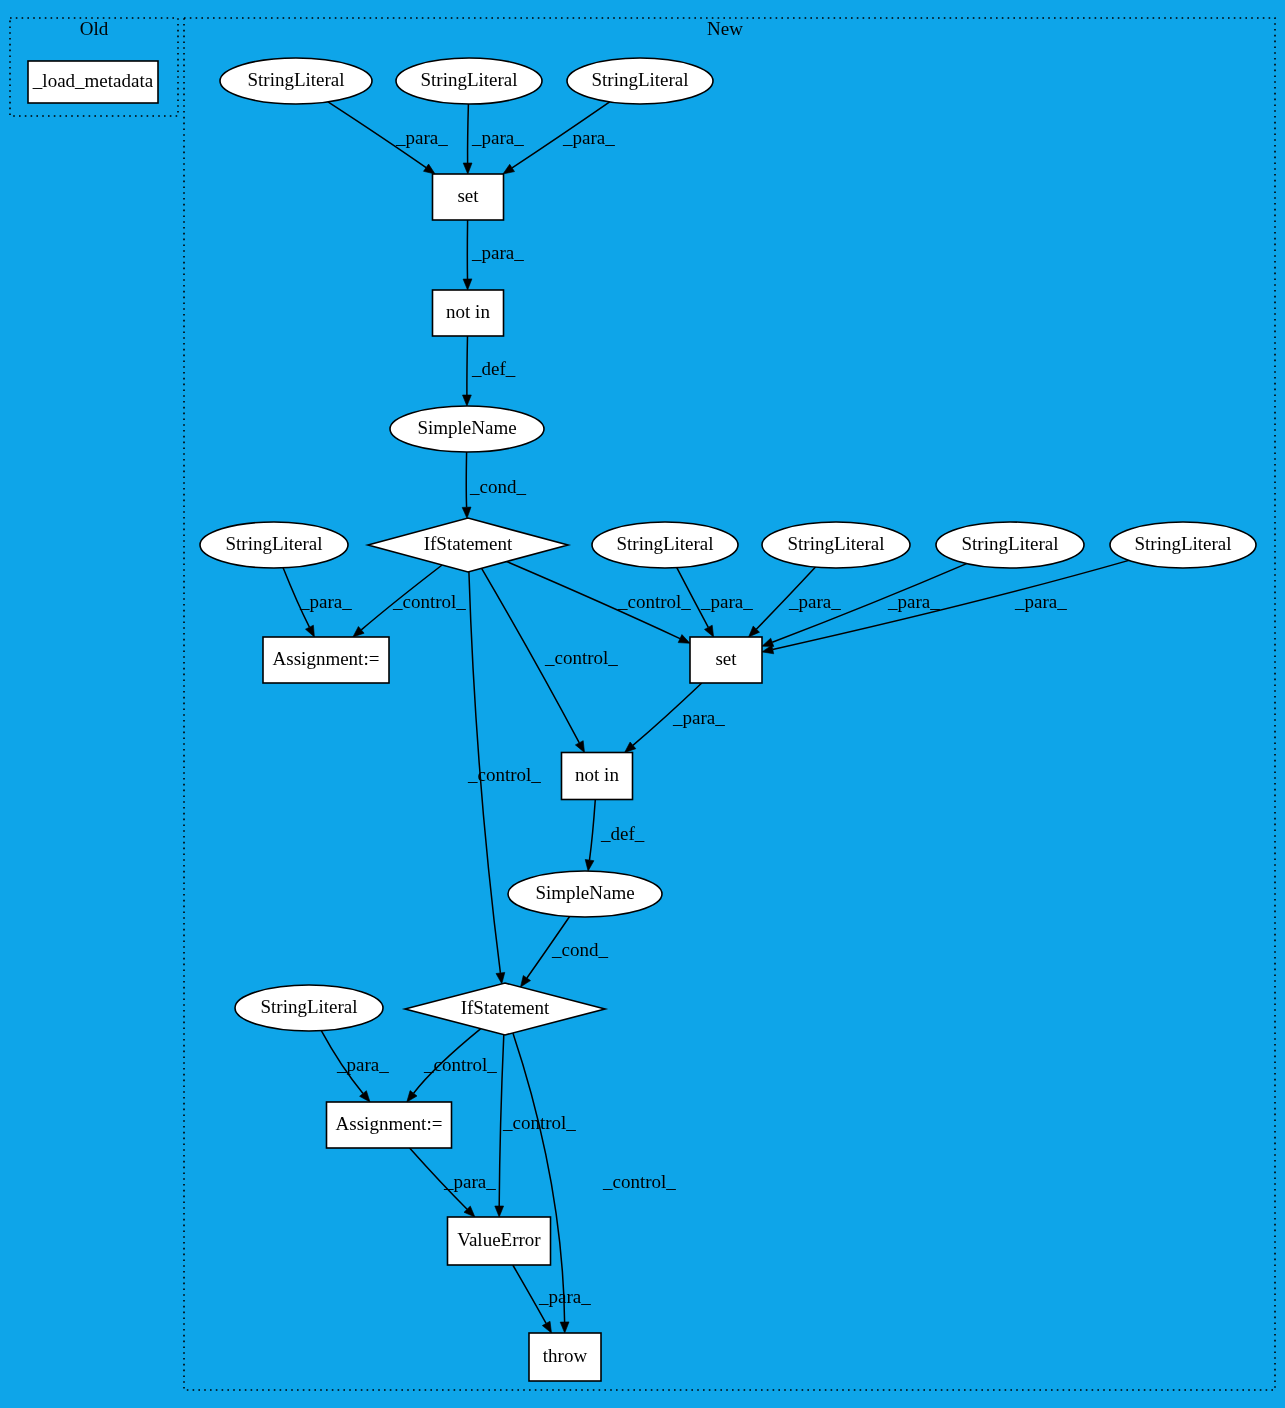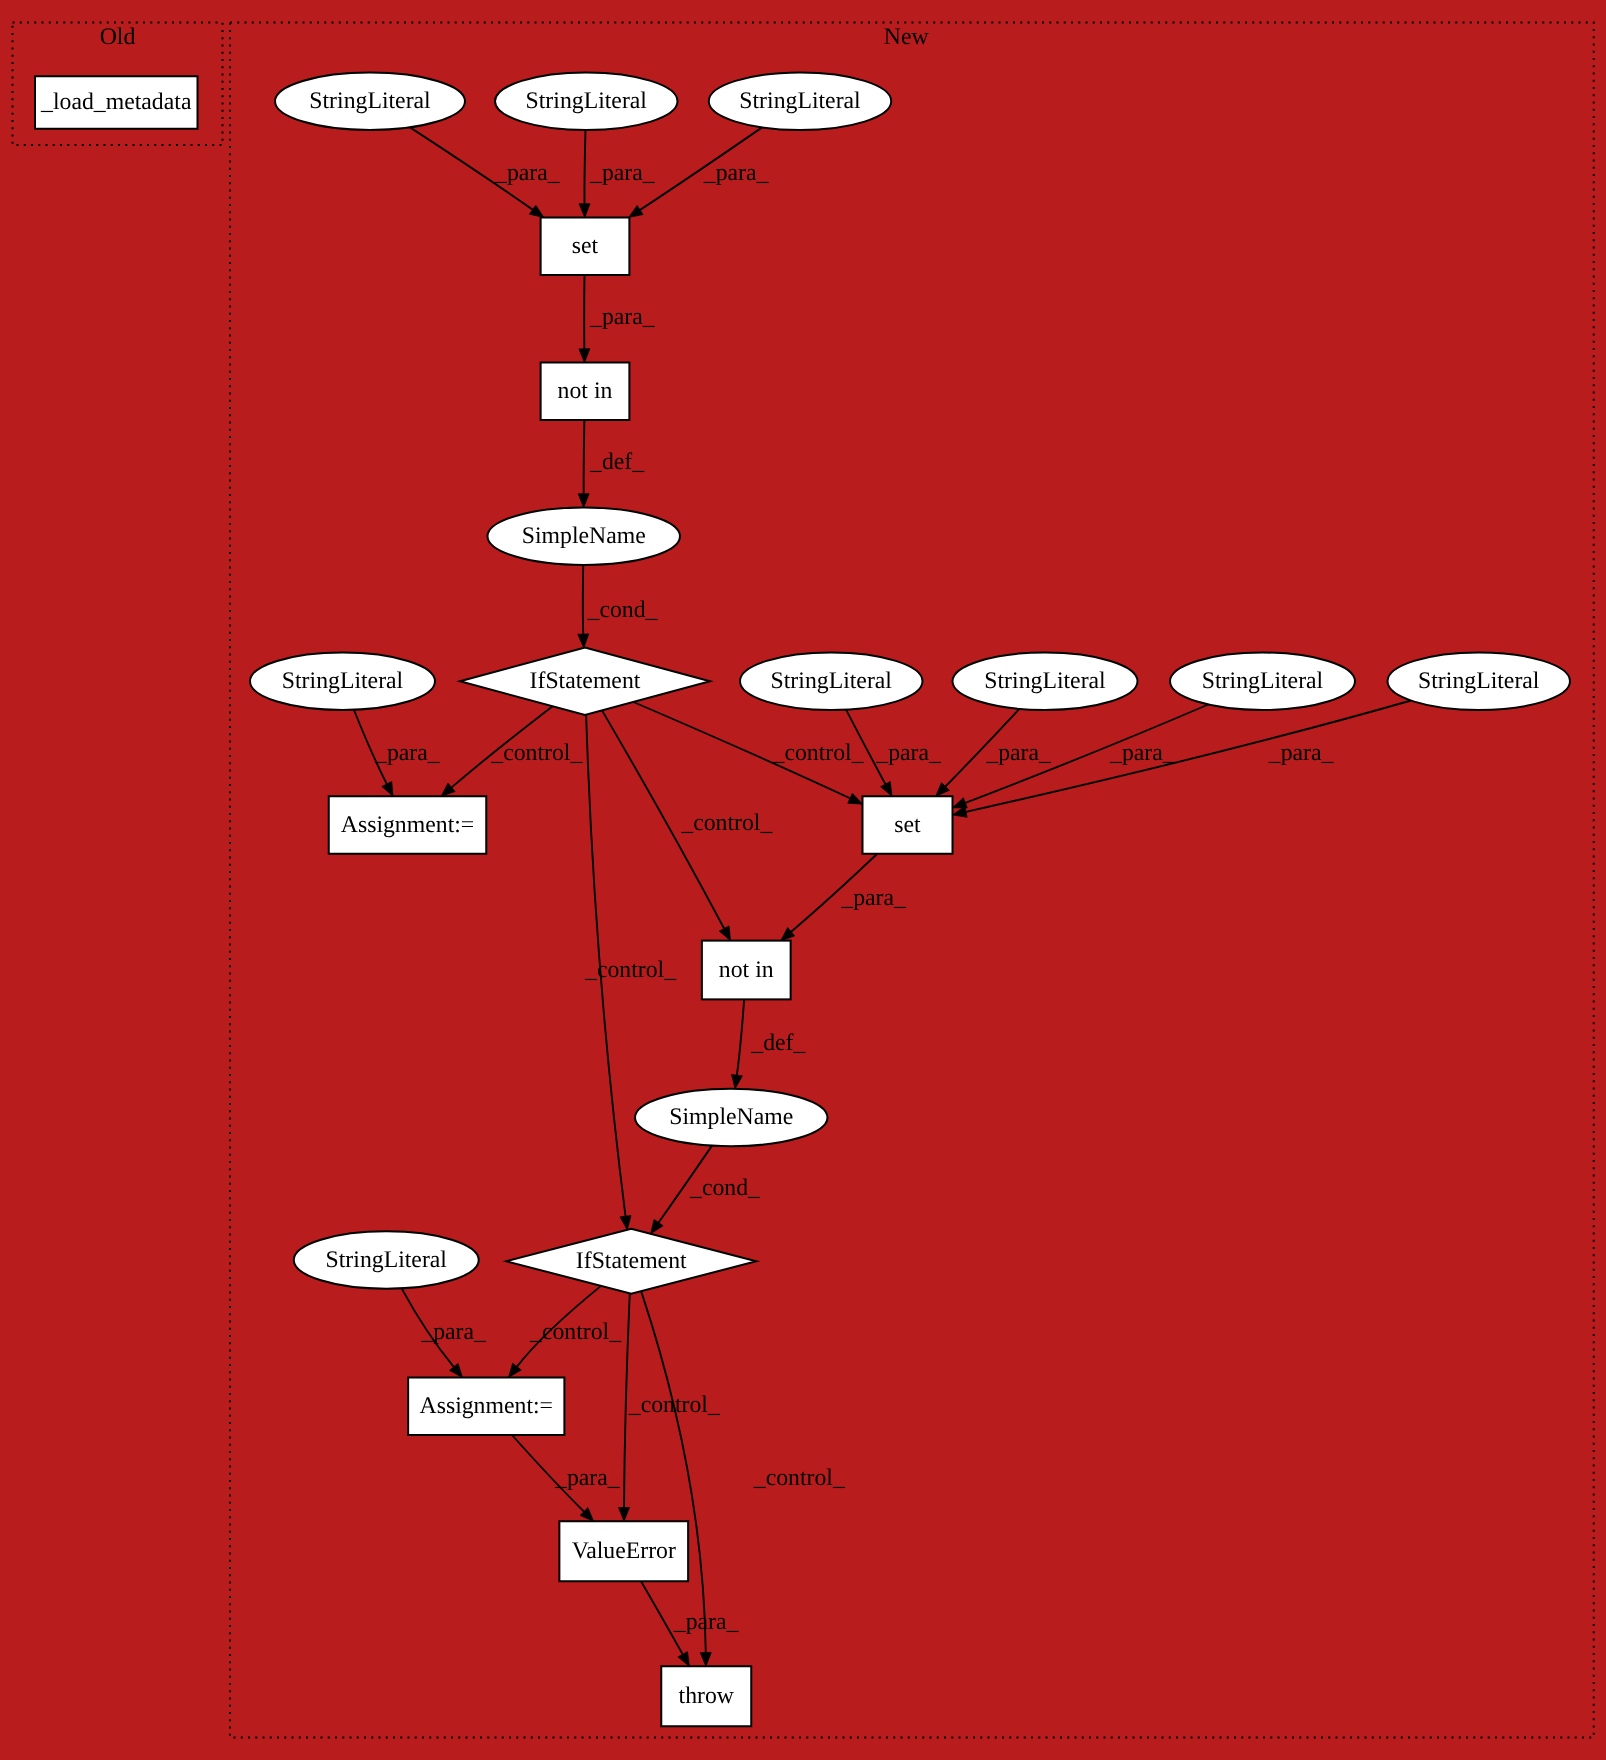--- a/index.html
+++ b/index.html
@@ -4,21 +4,21 @@
 <style>
   html, body {
     margin: 0;
     padding: 0;
     background: #ffffff;
   }
   #canvas-wrap {
     position: relative;
     width: 1285px;
     height: 1408px;
-    background: #b91c1c;
+    background: #0ea5e9;
     overflow: hidden;
     font-family: "Liberation Serif", "DejaVu Serif", serif;
   }
   svg#graph {
     display: block;
     width: 1285px;
     height: 1408px;
   }
   .cluster-box {
     fill: none;

